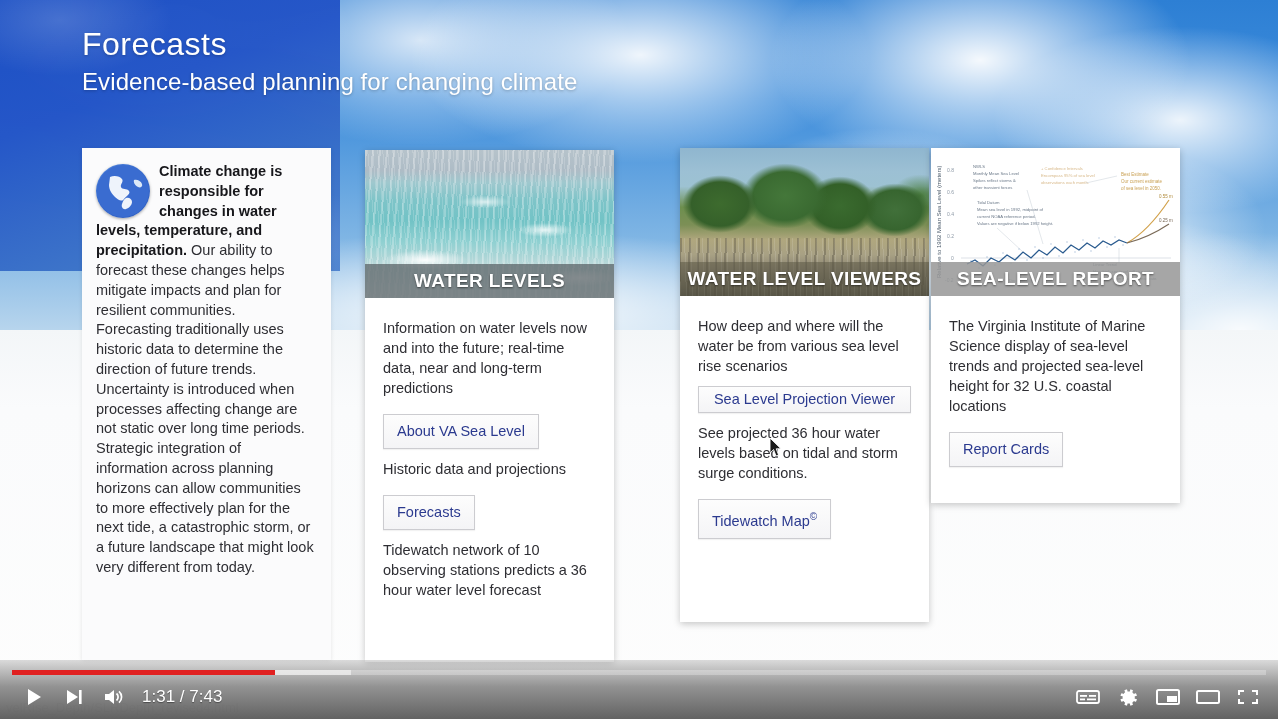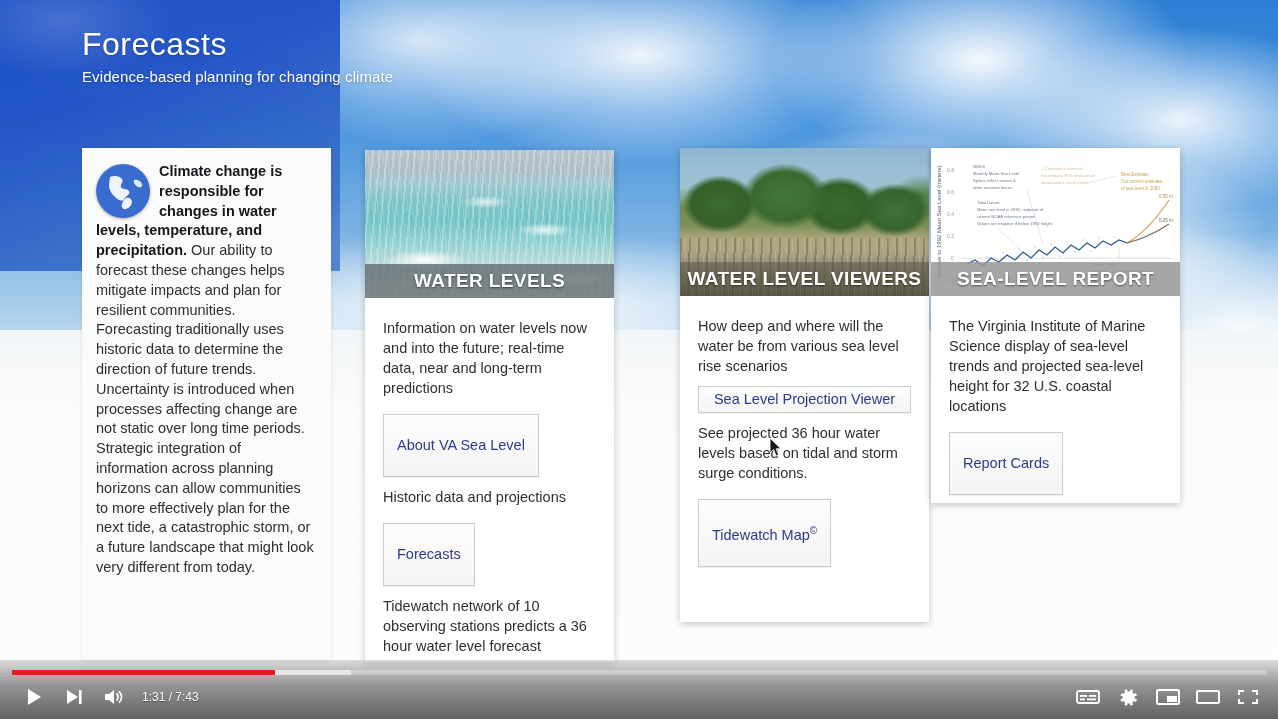--- a/index.html
+++ b/index.html
@@ -72,21 +72,21 @@
   }
   .header h1 {
     font-size: 32px;
     font-weight: 400;
     color: #ffffff;
     letter-spacing: 0.5px;
     line-height: 1.05;
   }
   .header .subtitle {
     margin-top: 6px;
-    font-size: 15px;
+    font-size: 24px;
     font-weight: 400;
     color: #ffffff;
     letter-spacing: 0.1px;
   }
 
   
   .card {
     position: absolute;
     background: #ffffff;
     z-index: 5;
@@ -198,21 +198,21 @@
   }
   .pic-body p { margin-bottom: 6px; }
 
   .link-btn {
     display: inline-block;
     border: 1px solid #ccccd0;
     background: linear-gradient(180deg, #fdfdfd 0%, #f4f4f6 100%);
     color: #2b3a8f;
     font-size: 14.5px;
     line-height: 19px;
-    padding: 21px 13px;
+    padding: 7px 13px;
     margin: 10px 0 10px 0;
     text-align: center;
     cursor: pointer;
     box-shadow: 0 1px 1px rgba(0,0,0,0.05);
   }
   .link-btn.wide { display: block; width: 100%; padding: 3px 8px; }
   .link-btn sup { font-size: 10px; vertical-align: super; }
 
   
   .player {
@@ -246,21 +246,21 @@
     right: 10px; top: 22px;
     display: flex; align-items: center; gap: 0px;
   }
   .ctl {
     width: 40px; height: 30px;
     display: flex; align-items: center; justify-content: center;
     cursor: pointer;
   }
   .time {
     color: #ffffff;
-    font-size: 12px;
+    font-size: 17px;
     margin-left: 8px;
     white-space: nowrap;
     text-shadow: 0 1px 1px rgba(0,0,0,0.4);
   }
   .statusbar {
     position: absolute;
     left: 0; bottom: 0;
     height: 22px; line-height: 22px;
     padding: 0 6px;
     color: #e8e8e8;

